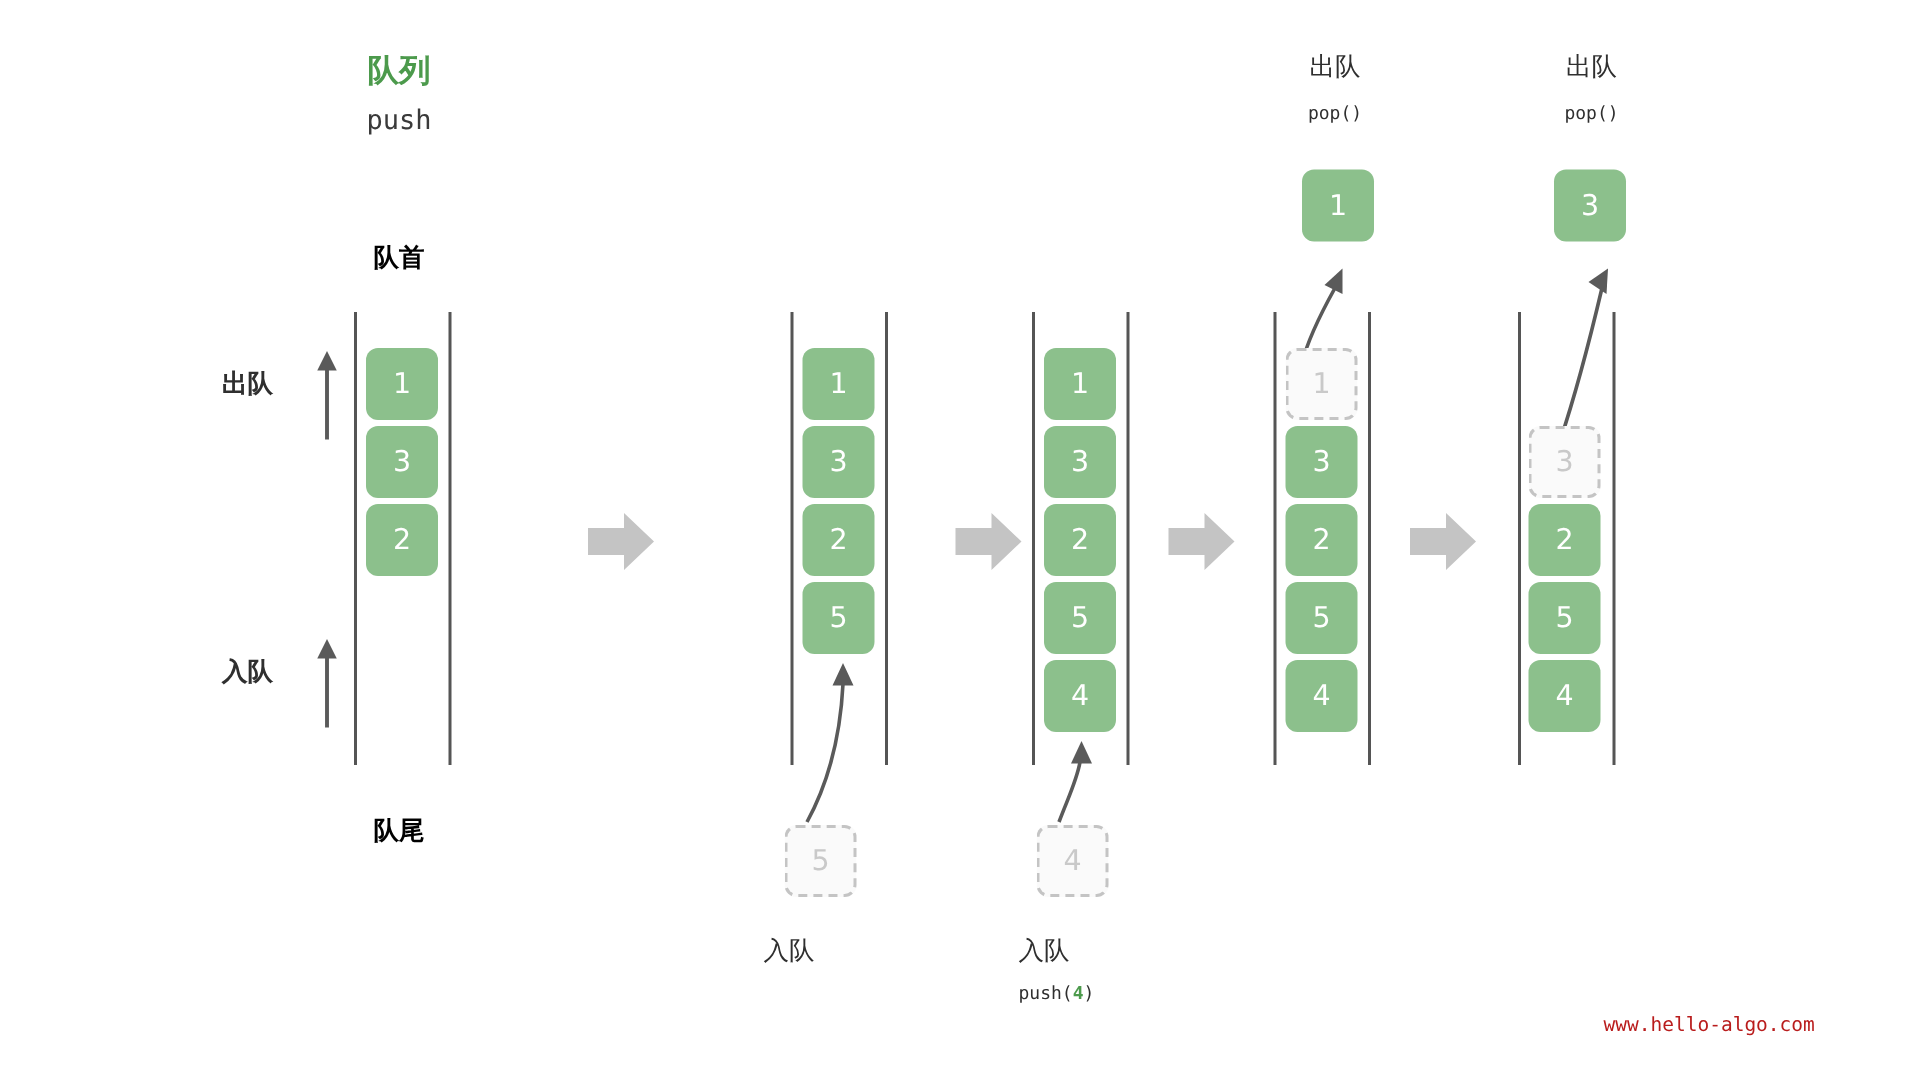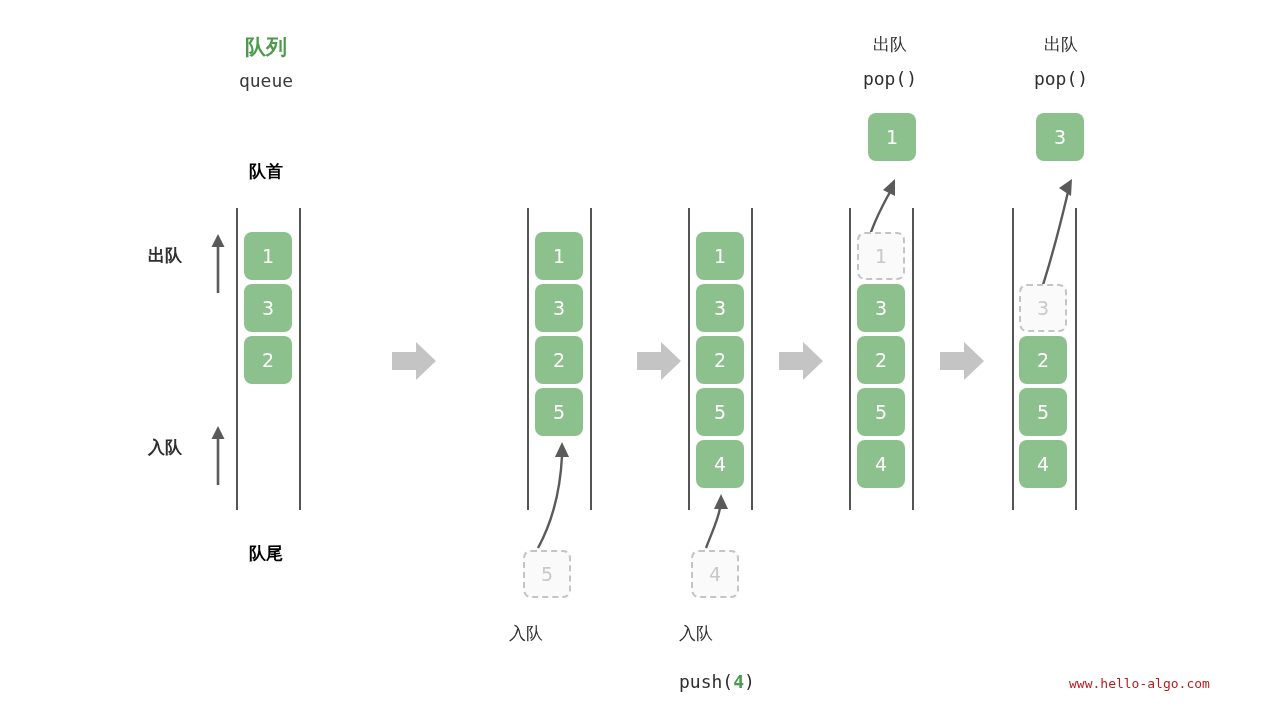--- a/index.html
+++ b/index.html
@@ -53,21 +53,21 @@
   }
   .op-cn {
     font-size: 17px;
     font-weight: normal;
     color: #2f2f2f;
     text-align: center;
     white-space: nowrap;
   }
   .op-code {
     font-family: "DejaVu Sans Mono", "Liberation Mono", monospace;
-    font-size: 18px;
+    font-size: 12px;
     color: #2f2f2f;
     text-align: center;
     white-space: nowrap;
   }
   .op-code .num { color: #4c9a4c; font-weight: bold; }
 
   
   .rail {
     position: absolute;
     width: 1.6px;
@@ -106,21 +106,21 @@
     white-space: nowrap;
   }
   svg { overflow: visible; }
 </style>
 </head>
 <body>
 
 <div id="stage">
 
   <div class="abs title-cn" style="left:186px; top:33px; width:160px;">队列</div>
-  <div class="abs title-en" style="left:186px; top:70px; width:160px;">queue</div>
+  <div class="abs title-en" style="left:186px; top:70px; width:160px;">push</div>
 
   <div class="abs end-label" style="left:186px; top:160px; width:160px;">队首</div>
   <div class="abs end-label" style="left:186px; top:542px; width:160px;">队尾</div>
 
   <div class="abs side-label" style="left:148px; top:244px;">出队</div>
   <svg class="abs" style="left:206px; top:233px;" width="24" height="62">
     <line x1="12" y1="60" x2="12" y2="12" stroke="#5a5a5a" stroke-width="2.6"></line>
     <polygon points="12,1 5.5,14 18.5,14" fill="#5a5a5a"></polygon>
   </svg>
 
@@ -165,21 +165,21 @@
   <div class="cell abs" style="left:696px; top:336px;">2</div>
   <div class="cell abs" style="left:696px; top:388px;">5</div>
   <div class="cell abs" style="left:696px; top:440px;">4</div>
 
   <div class="cell ghost abs" style="left:691px; top:550px;">4</div>
   <svg class="abs" style="left:688px; top:482px;" width="70" height="72">
     <path d="M 18 66 C 24 50, 30 38, 32 26" stroke="#5a5a5a" stroke-width="2.4" fill="none"></path>
     <polygon points="33,12 26,27 40,27" fill="#5a5a5a"></polygon>
   </svg>
   <div class="abs op-cn" style="left:653px; top:622px; width:160px; text-align:left; padding-left:26px;">入队</div>
-  <div class="abs op-code" style="left:653px; top:671px; width:160px; text-align:left; padding-left:26px;"><span>push(</span><span class="num">4</span><span>)</span></div>
+  <div class="abs op-code" style="left:653px; top:655px; width:160px; text-align:left; padding-left:26px;"><span>push(</span><span class="num">4</span><span>)</span></div>
 
   <svg class="tarrow" style="left:779px; top:342px;" width="46" height="38">
     <polygon points="0,10 24,10 24,0 44,19 24,38 24,28 0,28" fill="#c4c4c4"></polygon>
   </svg>
 
   <div class="abs op-cn" style="left:822px; top:33px; width:136px;">出队</div>
   <div class="abs op-code" style="left:822px; top:68px; width:136px;">pop()</div>
   <div class="cell abs" style="left:868px; top:113px;">1</div>
 
   <svg class="abs" style="left:850px; top:168px;" width="70" height="78">

